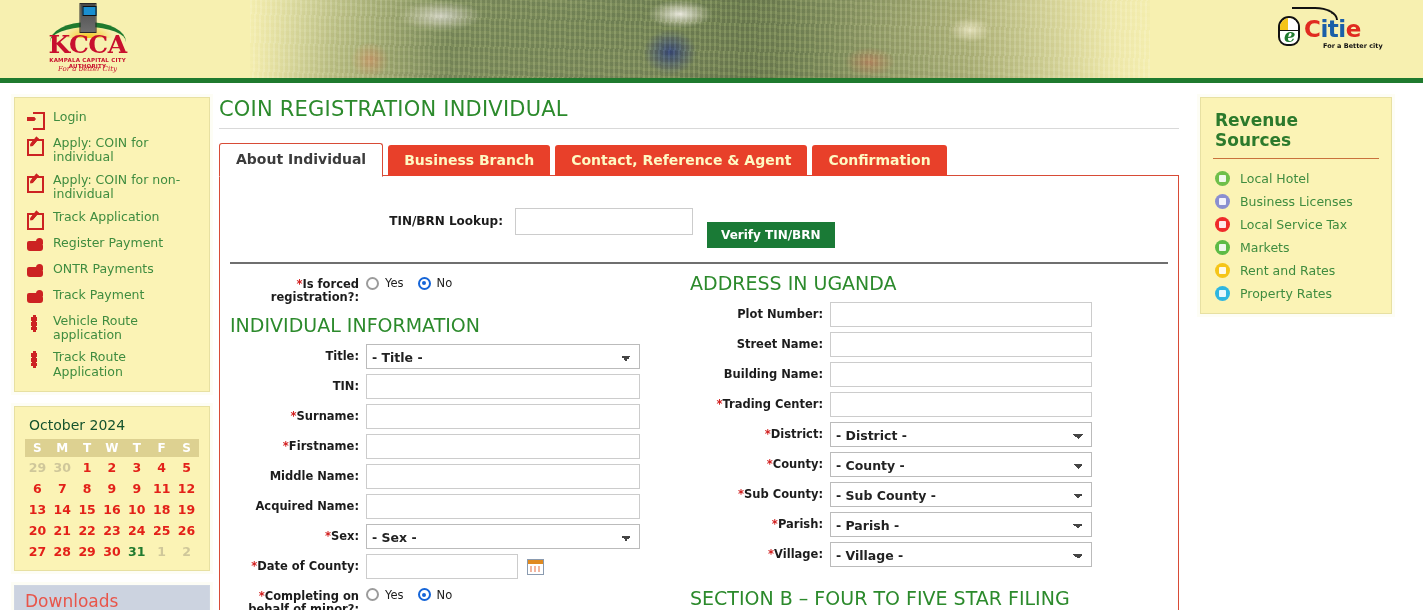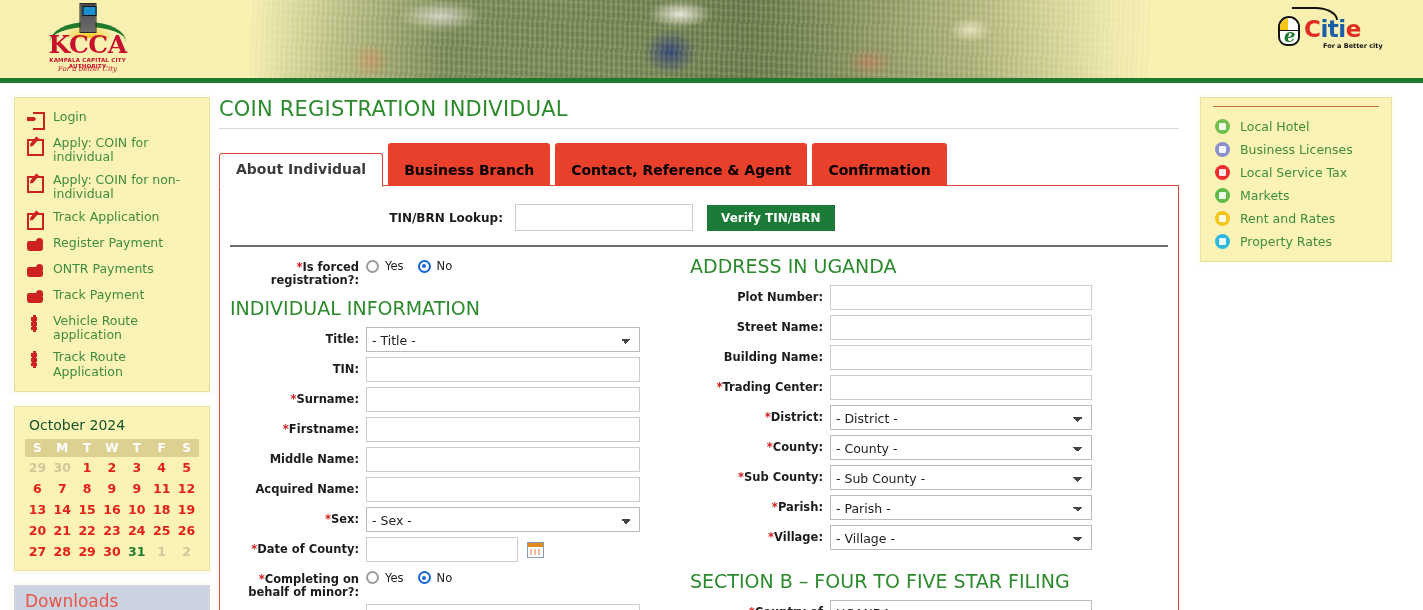--- a/index.html
+++ b/index.html
@@ -266,23 +266,23 @@
     font-size: 21px; color: #2c8a2c;
     font-family: "DejaVu Sans", "Liberation Sans", sans-serif;
     letter-spacing: 0.2px;
     padding-bottom: 7px;
     border-bottom: 1px solid #d9d9d9;
     margin-bottom: 14px;
   }
 
   .tabs { display: flex; align-items: flex-end; gap: 5px; position: relative; z-index: 3; }
   .tab {
-    font-size: 14px; font-weight: bold; color: #000000;
+    font-size: 14px; font-weight: bold; color: #fef9c3;
     background: #e8402a;
-    padding: 20px 16px 9px 16px;
+    padding: 8px 16px 9px 16px;
     border-radius: 3px 3px 0 0;
     cursor: pointer;
     line-height: 1;
     font-family: "DejaVu Sans", "Liberation Sans", sans-serif;
   }
   .tab.active {
     background: #ffffff;
     color: #3c3c3c;
     border: 1px solid #d84b36;
     border-bottom: 1px solid #ffffff;
@@ -316,20 +316,21 @@
     color: #222;
   }
   .btn-verify {
     margin-left: 14px;
     background: #1a7a36; color: #ffffff;
     border: none; height: 26px;
     padding: 0 14px;
     font-size: 12px; font-weight: bold;
     cursor: pointer;
     font-family: "DejaVu Sans", "Liberation Sans", sans-serif;
+    margin-top: 28px;
   }
   .hr-thick { border-top: 2px solid #6f6f6f; margin: 0 0 8px 0; }
 
   .cols { display: flex; }
   .col-left { width: 432px; }
   .col-right { width: 430px; padding-left: 28px; }
 
   .sect-title {
     font-size: 19px; color: #2c8a2c;
     margin: 10px 0 8px 0;
@@ -366,20 +367,21 @@
     height: 25px; width: 274px;
     font-size: 12.5px; padding: 2px 20px 2px 5px; color: #222;
     font-family: "DejaVu Sans", "Liberation Sans", sans-serif;
     background-image:
       linear-gradient(45deg, transparent 50%, #444 50%),
       linear-gradient(135deg, #444 50%, transparent 50%);
     background-position: calc(100% - 13px) 11px, calc(100% - 8px) 11px;
     background-size: 5px 5px, 5px 5px;
     background-repeat: no-repeat;
     cursor: pointer;
+    font-weight: bold;
   }
   .col-right .fselect { width: 272px; }
 
   .radio-grp { display: flex; align-items: center; gap: 6px; padding-top: 4px; }
   .radio-grp .rlabel { font-size: 11.5px; color: #1c1c1c; margin-right: 8px; }
   .radio {
     width: 13px; height: 13px; border-radius: 50%;
     border: 2px solid #9b9b9b; background: #ffffff;
     display: inline-block; position: relative; cursor: pointer;
   }
@@ -705,20 +707,21 @@
               </div>
             </div>
         </div>
 
       </div>
     </div>
   </div>
 
   <div class="rightbar">
     <div class="panel-yellow">
+      <div class="rev-title">Revenue Sources</div>
       <div class="rev-rule"></div>
       <div id="rev-items">
           <div class="rev-item">
             <span class="bullet" style="background: rgb(111, 191, 74);"></span>
             <span class="rev-label">Local Hotel</span>
           </div>
           <div class="rev-item">
             <span class="bullet" style="background: rgb(138, 143, 208);"></span>
             <span class="rev-label">Business Licenses</span>
           </div>

